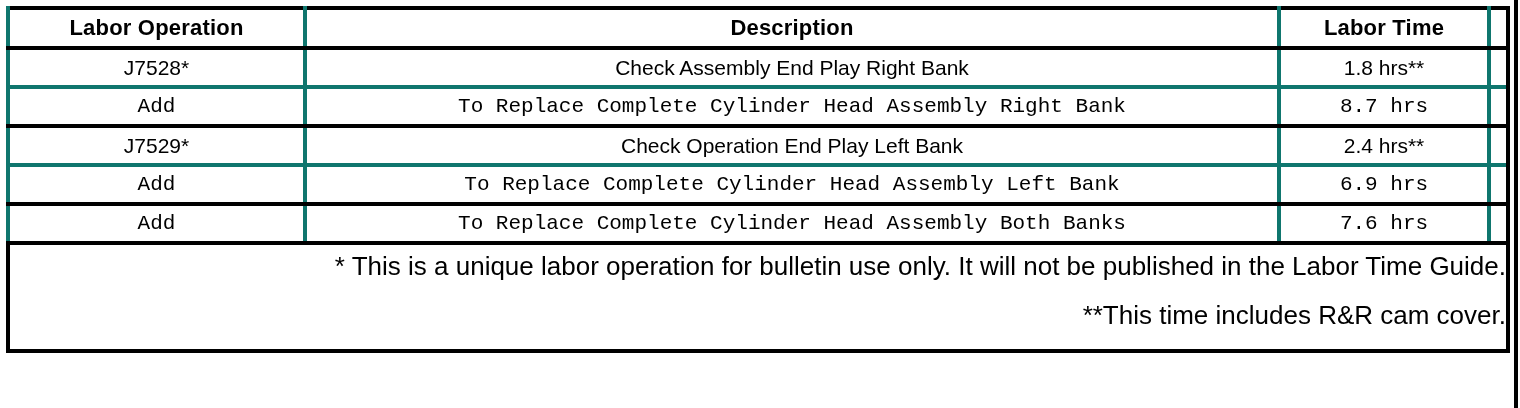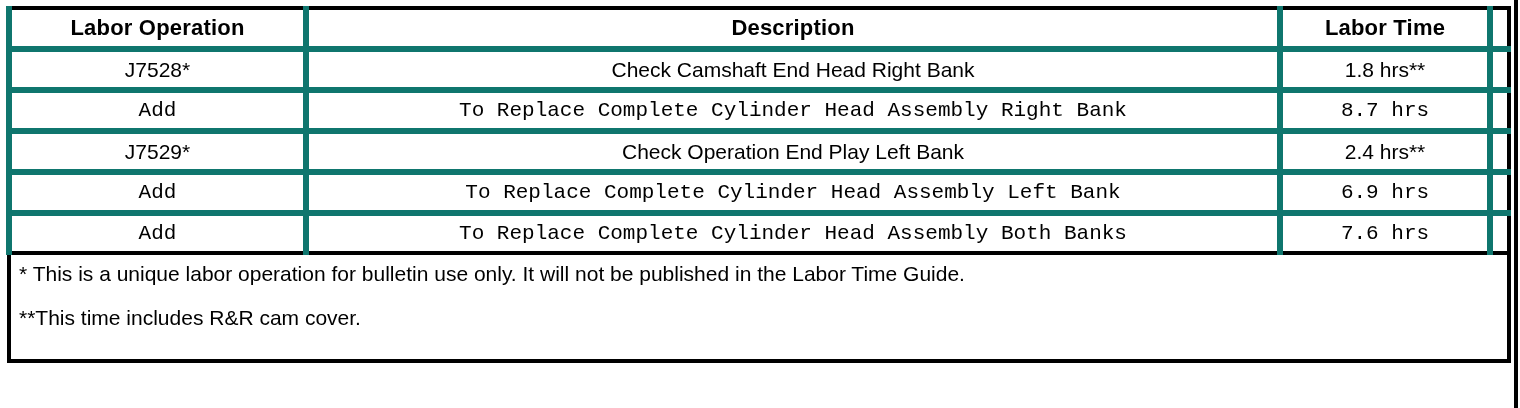--- a/index.html
+++ b/index.html
@@ -38,21 +38,21 @@
     top: 6px;
     left: 6px;
     width: 1500px;
     border-collapse: collapse;
     table-layout: fixed;
     background: #ffffff;
   }
 
   .labor-table td,
   .labor-table th {
-    border: 6px solid #0f766e;
+    border: 4px solid #0f766e;
     padding: 0;
     margin: 0;
     text-align: center;
     vertical-align: middle;
     font-weight: normal;
     background: #ffffff;
   }
 
   
   .labor-table {
@@ -100,23 +100,24 @@
     border-top: 4px solid #000000;
     border-bottom: none;
     border-left: none;
     border-right: none;
     text-align: left;
     vertical-align: top;
     height: 96px;
     padding: 8px 0 0 8px;
   }
   .note-line {
-    font-size: 21px;
+    font-size: 26px;
     line-height: 1.05;
     white-space: pre;
+    text-align: right;
   }
   .note-gap {
     height: 22px;
   }
 </style>
 </head>
 <body>
 
 <div id="page">
 
@@ -133,21 +134,21 @@
 
       <tr class="hdr-row">
         <td>Labor Operation</td>
         <td>Description</td>
         <td>Labor Time</td>
         <td class="pad-cell"></td>
       </tr>
 
       <tr class="data-row thin-below">
         <td>J7528*</td>
-        <td>Check Camshaft End Head Right Bank</td>
+        <td>Check Assembly End Play Right Bank</td>
         <td>1.8 hrs**</td>
         <td class="pad-cell"></td>
       </tr>
 
       <tr class="data-row thick-below">
         <td>Add</td>
         <td>To Replace Complete Cylinder Head Assembly Right Bank</td>
         <td>8.7 hrs</td>
         <td class="pad-cell"></td>
       </tr>

